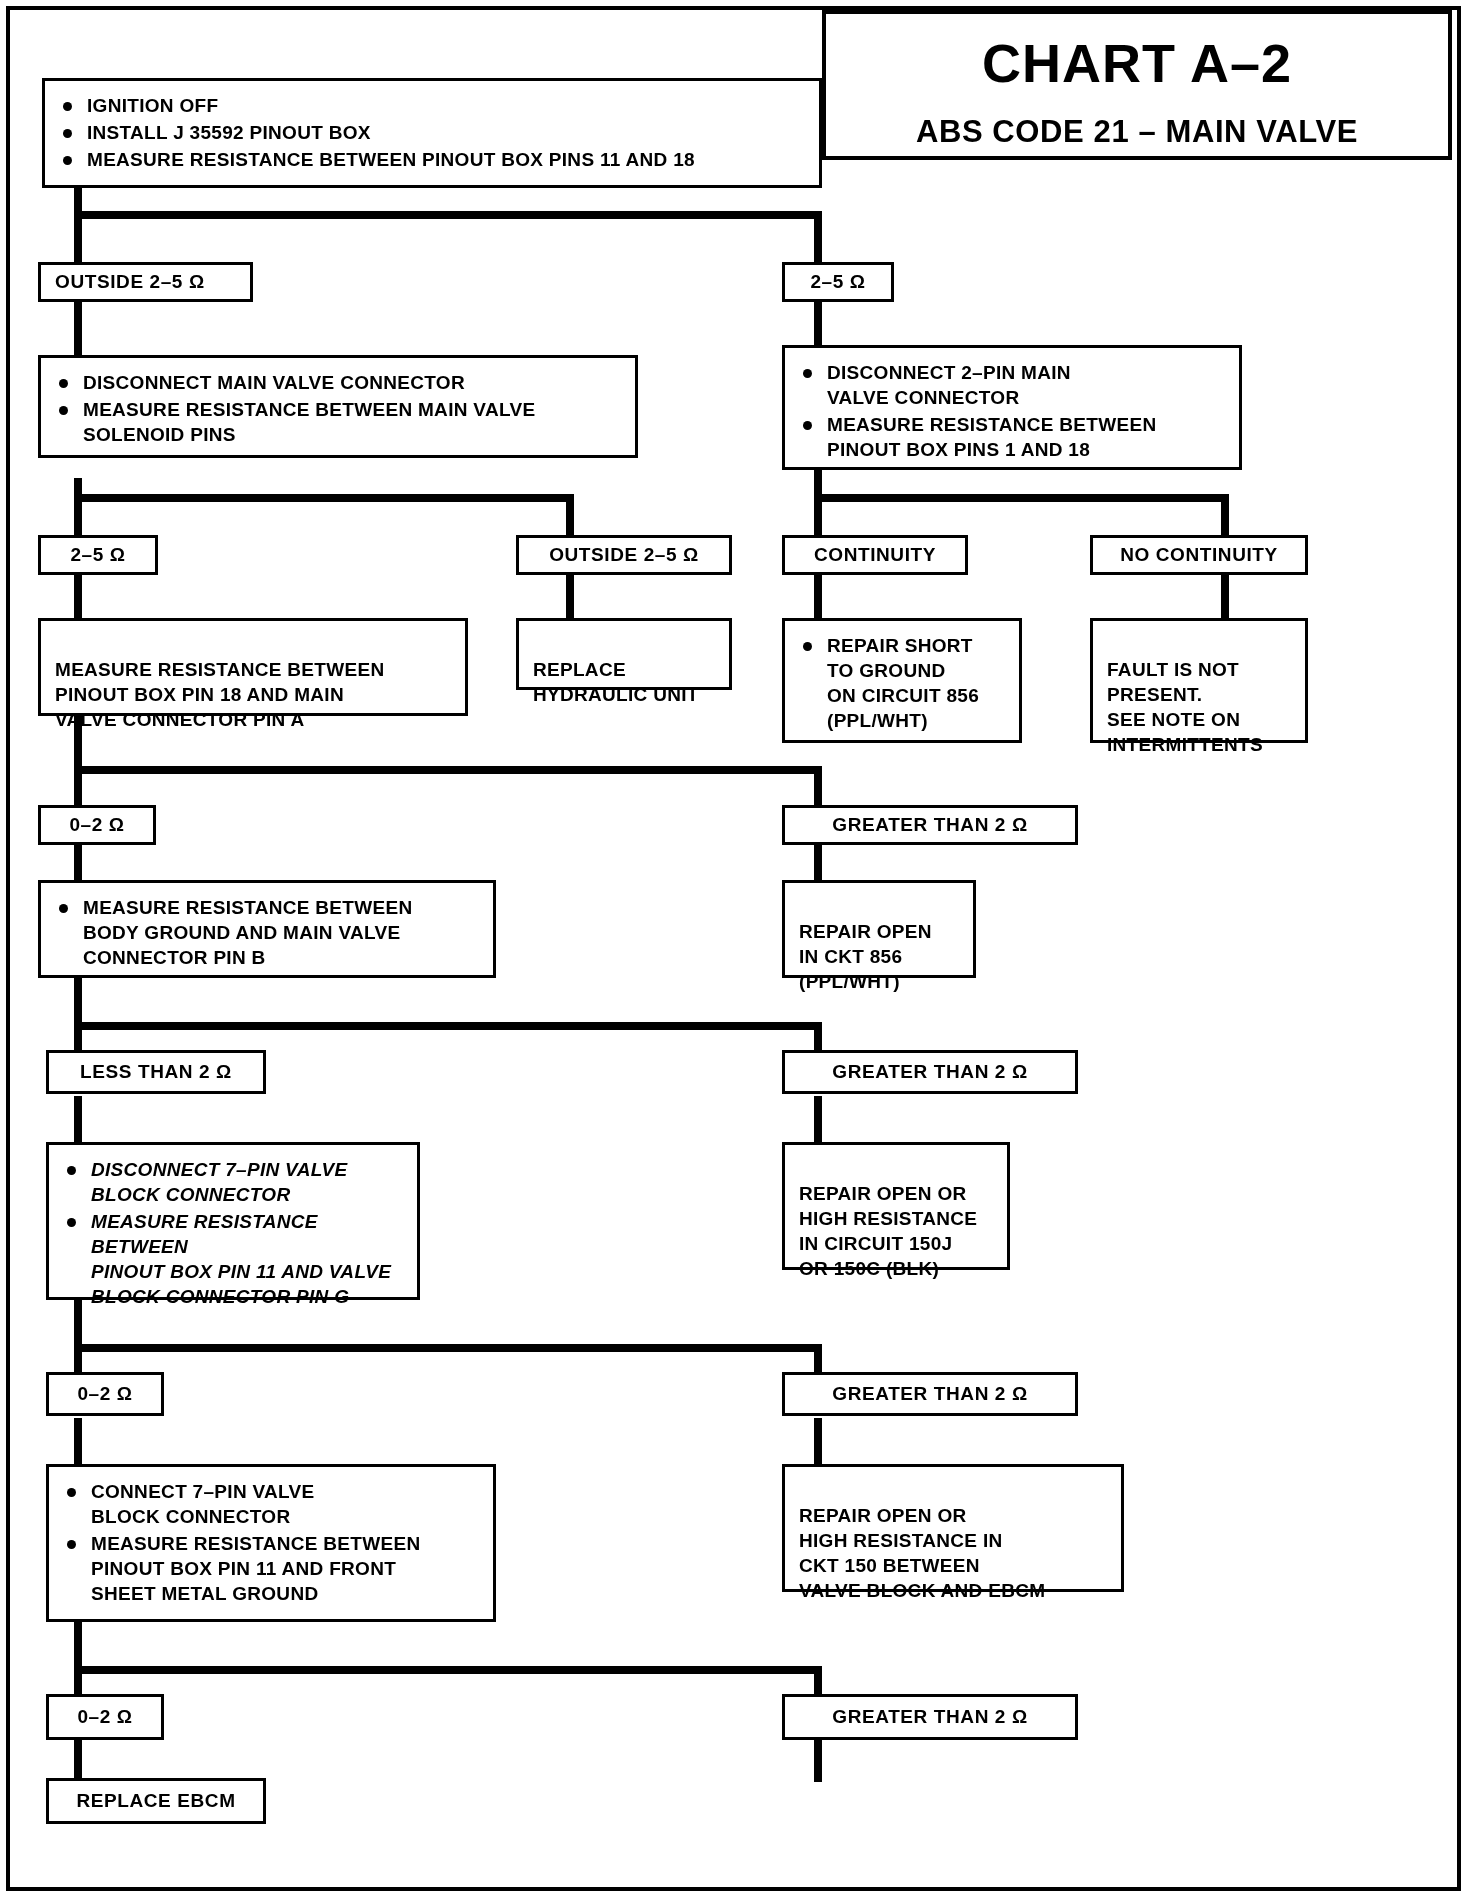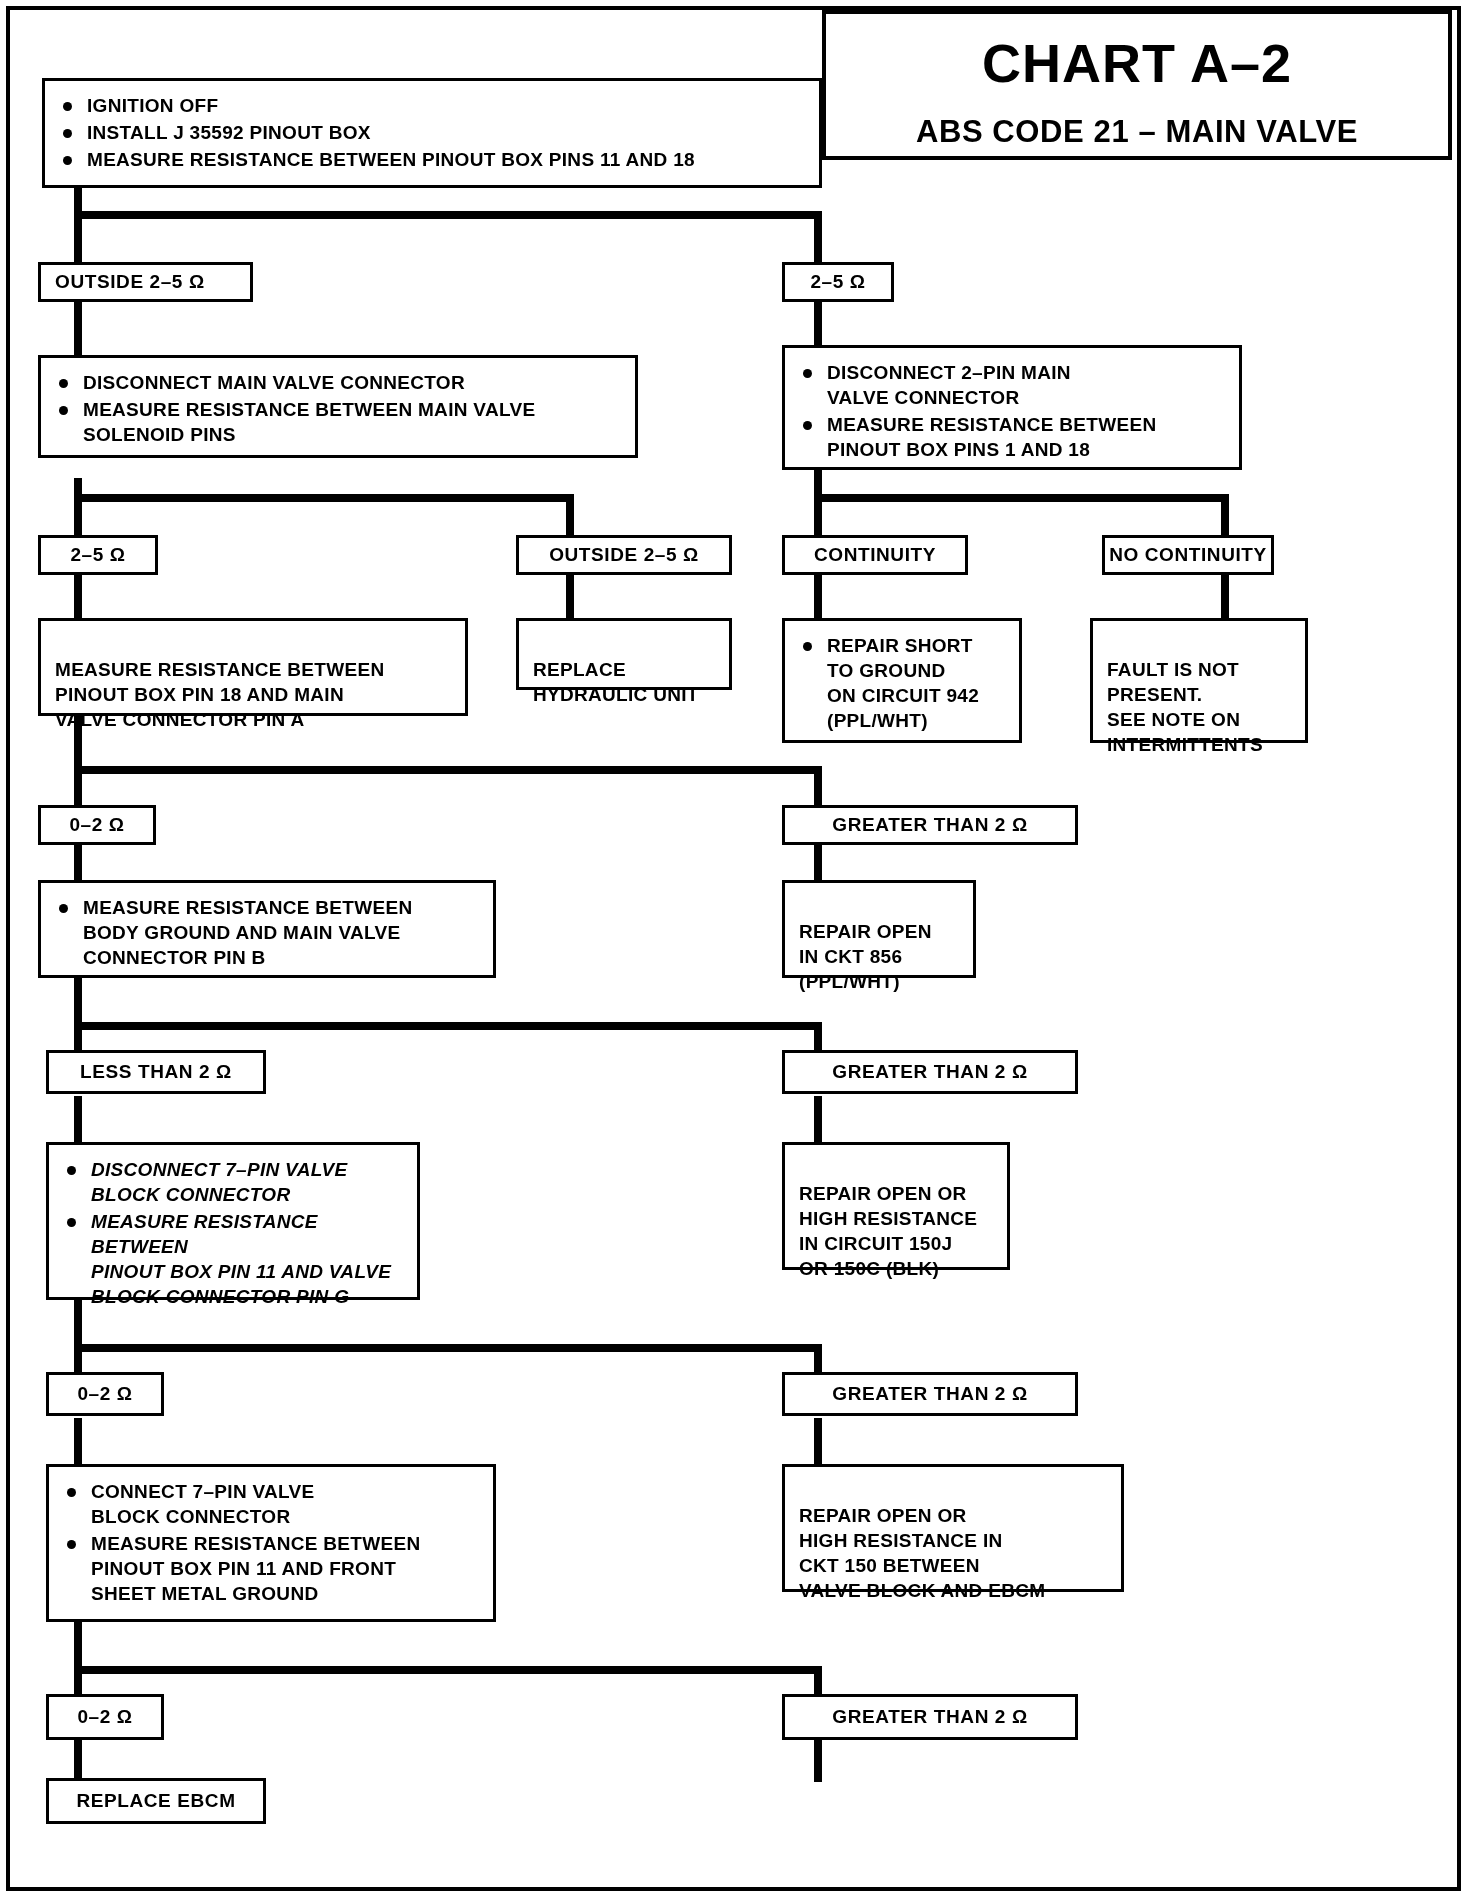--- a/index.html
+++ b/index.html
@@ -184,37 +184,37 @@
 
   <div class="node cond" style="left:38px;top:535px;width:120px;height:40px;">
     <span class="txt">2–5 Ω</span>
   </div>
   <div class="node cond" style="left:516px;top:535px;width:216px;height:40px;">
     <span class="txt">OUTSIDE 2–5 Ω</span>
   </div>
   <div class="node cond" style="left:782px;top:535px;width:186px;height:40px;">
     <span class="txt">CONTINUITY</span>
   </div>
-  <div class="node cond" style="left:1090px;top:535px;width:172px;height:40px;margin-left:12px;">
+  <div class="node cond" style="left:1090px;top:535px;width:218px;height:40px;">
     <span class="txt">NO CONTINUITY</span>
   </div>
 
   <div class="node plain" style="left:38px;top:618px;width:430px;height:98px;">
     <span class="txt">MEASURE RESISTANCE BETWEEN
 PINOUT BOX PIN 18 AND MAIN
 VALVE CONNECTOR PIN A</span>
   </div>
   <div class="node plain" style="left:516px;top:618px;width:216px;height:72px;">
     <span class="txt">REPLACE
 HYDRAULIC UNIT</span>
   </div>
   <div class="node bullets" style="left:782px;top:618px;width:240px;height:125px;">
     <div class="li">REPAIR SHORT
 TO GROUND
-ON CIRCUIT 942
+ON CIRCUIT 856
 (PPL/WHT)</div>
   </div>
   <div class="node plain" style="left:1090px;top:618px;width:218px;height:125px;">
     <span class="txt">FAULT IS NOT
 PRESENT.
 SEE NOTE ON
 INTERMITTENTS</span>
   </div>
 
   <div class="node cond" style="left:38px;top:805px;width:118px;height:40px;">

